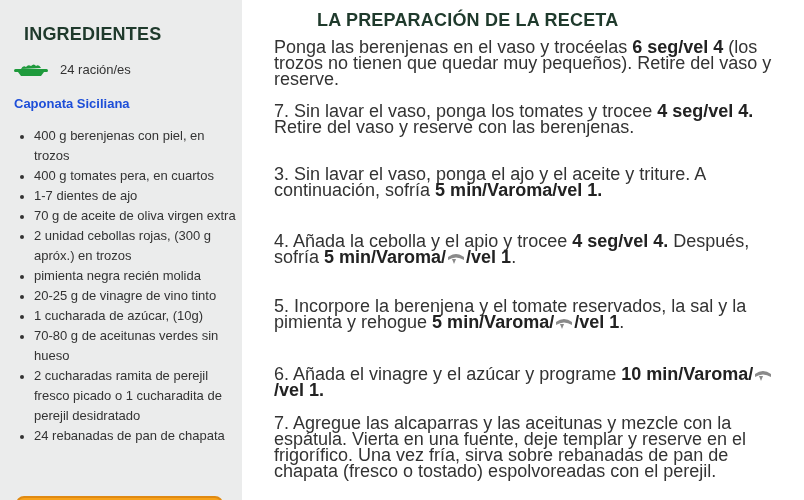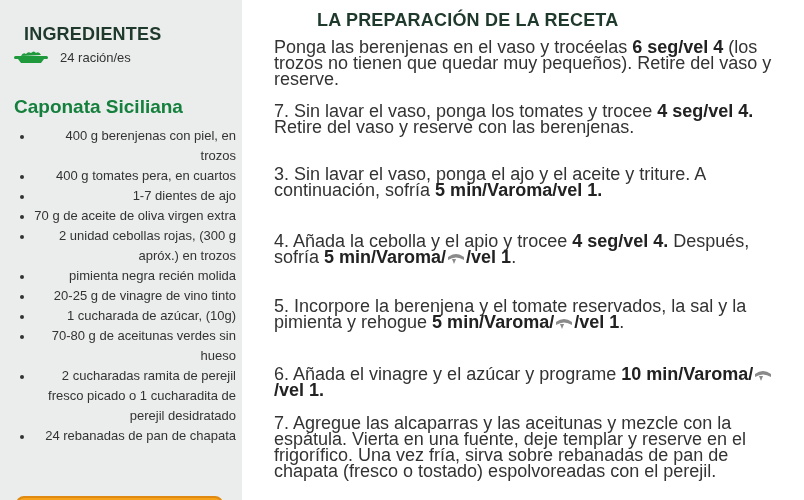--- a/index.html
+++ b/index.html
@@ -7,32 +7,32 @@
   body { font-family: "Liberation Sans", sans-serif; color: #333333; position: relative; }
 
   .sidebar {
     position: absolute; left: 0; top: 0; width: 242px; height: 500px;
     background: #ebecec;
   }
   .ing-title {
     position: absolute; left: 24px; top: 24px;
     font-size: 18px; font-weight: bold; color: #1f3a2c; letter-spacing: 0.2px;
   }
-  .servings { position: absolute; left: 14px; top: 50px; display: flex; align-items: flex-start; }
+  .servings { position: absolute; left: 14px; top: 62px; display: flex; align-items: flex-end; }
   .servings .icon { width: 34px; height: 14px; margin-right: 12px; display: inline-block; }
   .servings .txt { font-size: 13px; color: #333; }
   .recipe-name {
     position: absolute; left: 14px; top: 96px;
-    font-size: 19px; font-weight: bold; color: #15803d;
+    font-size: 13px; font-weight: bold; color: #1d4ed8;
   }
   .ing-list {
     position: absolute; left: 14px; top: 126px; width: 222px;
     list-style: none; font-size: 13px; line-height: 20px; color: #333;
   }
-  .ing-list li { position: relative; padding-left: 20px; text-align: right; }
+  .ing-list li { position: relative; padding-left: 20px; }
   .ing-list li::before {
     content: ""; position: absolute; left: 6px; top: 9px;
     width: 4px; height: 4px; border-radius: 50%; background: #333;
   }
   .orange-btn {
     position: absolute; left: 16px; top: 496px; width: 207px; height: 30px;
     border: 2px solid #e08a12; border-radius: 8px; background: #f7a21b;
   }
 
   .main { position: absolute; left: 274px; top: 0; width: 520px; }

